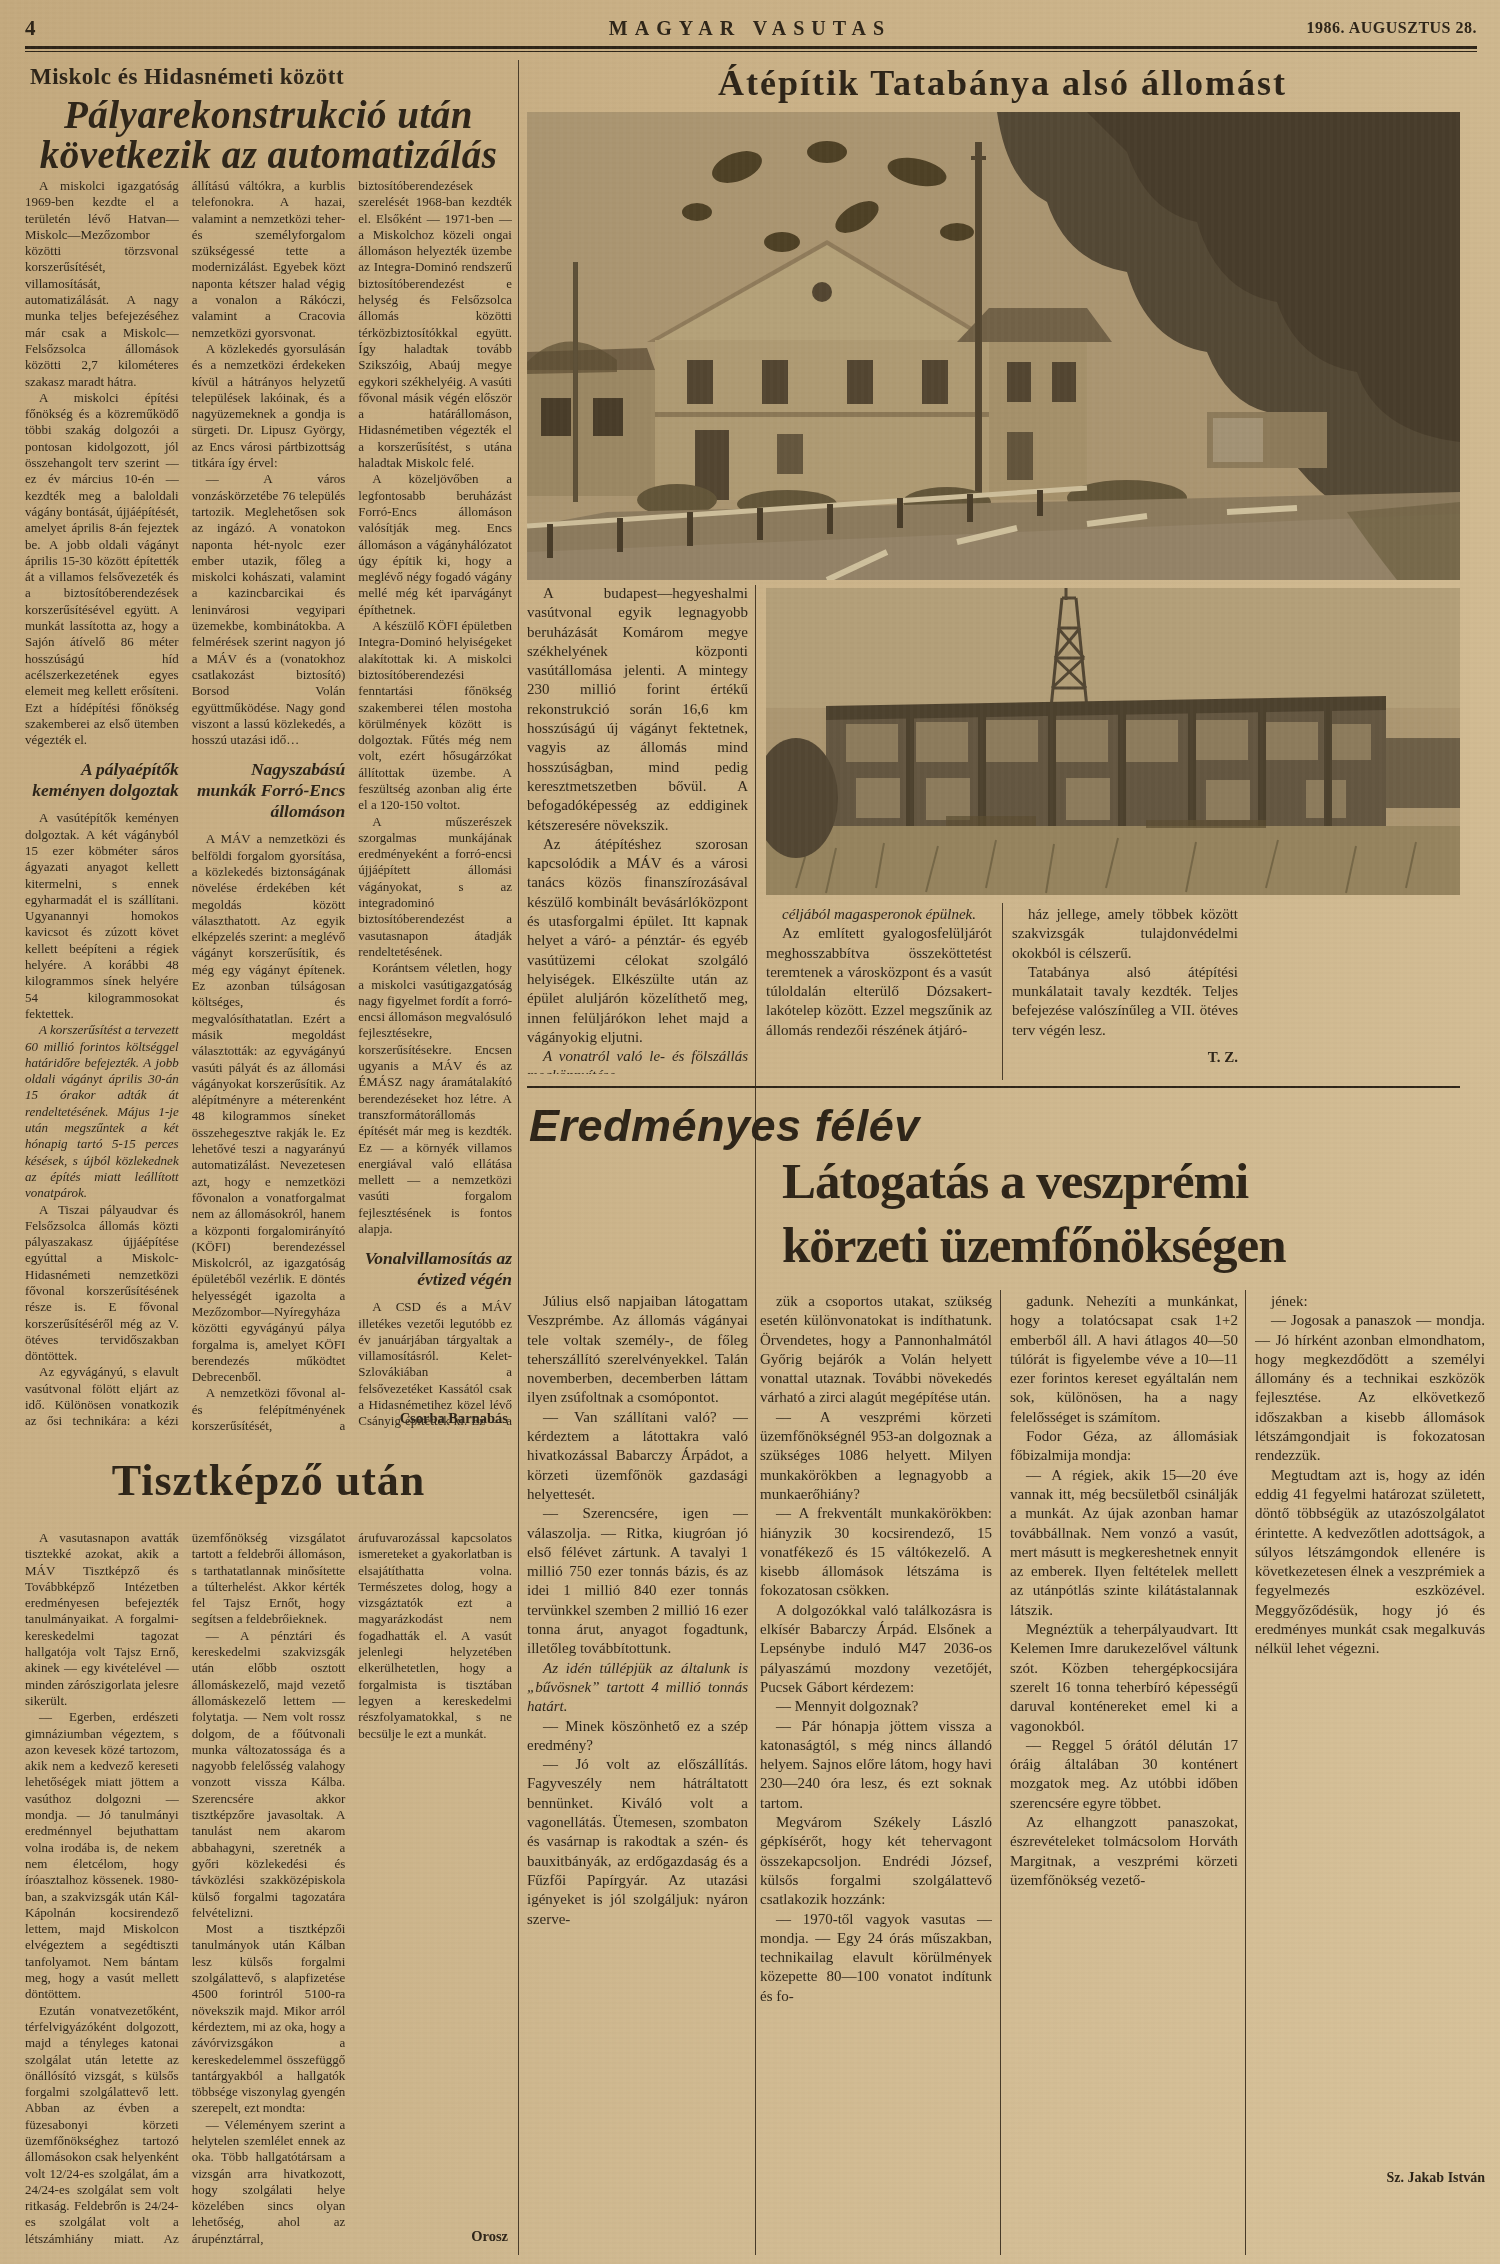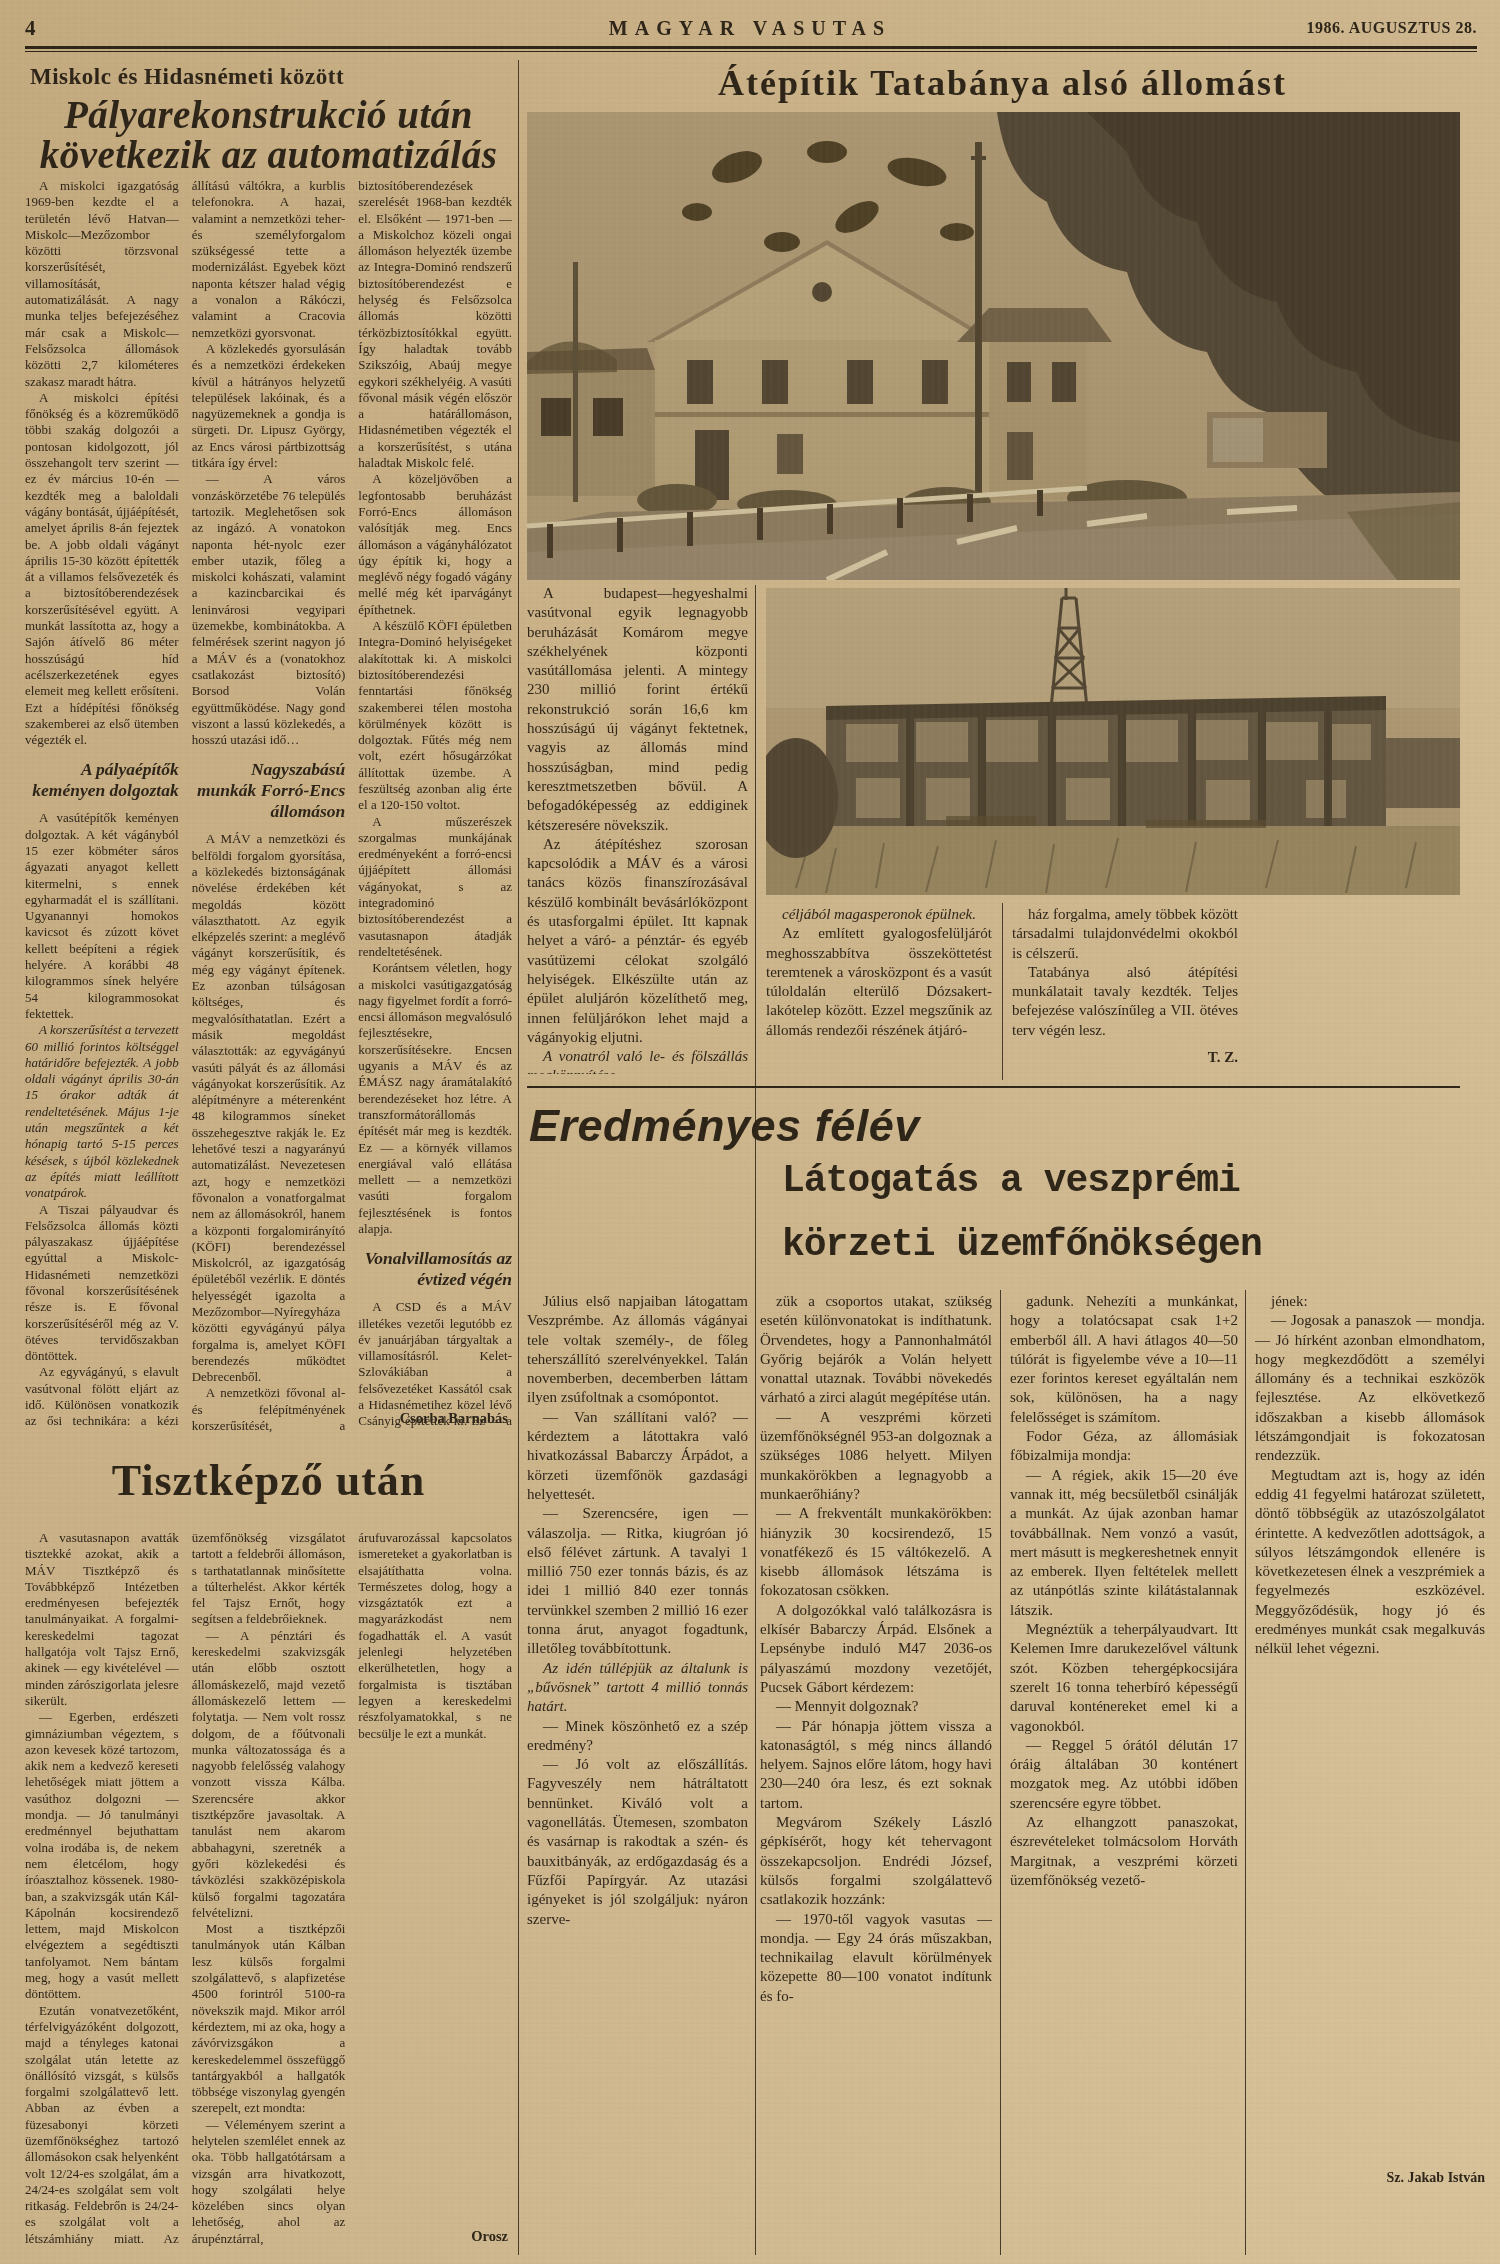--- a/index.html
+++ b/index.html
@@ -28,21 +28,21 @@
   p.b-pitalic{font-style:italic;}
   p.b-subhead{font-weight:bold;font-style:italic;font-size:17.5px;line-height:21px;
     text-align:right;text-indent:0;margin:11px 0 9px 0;}
   p.b-byline{font-weight:bold;text-align:right;text-indent:0;margin-top:8px;font-style:normal;}
   
   .kicker{font-size:23px;font-weight:bold;letter-spacing:.5px;}
   .mainhead{font-size:39px;line-height:41px;font-weight:bold;font-style:italic;text-align:center;letter-spacing:.5px;}
   .tatahead{font-size:36px;font-weight:bold;text-align:center;letter-spacing:2px;}
   .tiszthead{font-size:44px;font-weight:bold;text-align:center;letter-spacing:1px;}
   .script-kicker{font-family:"Liberation Sans",sans-serif;font-size:45px;font-weight:bold;font-style:italic;letter-spacing:.5px;}
-  .sanshead{font-family:Liberation Mono, monospace;font-size:38px;line-height:62px;font-weight:bold;letter-spacing:-1px;}
+  .sanshead{font-family:Liberation Serif, serif;font-size:51px;line-height:62px;font-weight:bold;letter-spacing:-1px;}
   .byline-abs{font-weight:bold;text-align:right;font-size:14.5px;}
   svg{display:block;}
 </style>
 </head>
 <body>
 
 <div id="page">
 
   <div class="abs pageno" style="left:25px;top:16px;">4</div>
   <div class="abs masthead" style="left:400px;top:17px;width:700px;">MAGYAR VASUTAS</div>
@@ -248,21 +248,21 @@
       <rect x="380" y="232" width="120" height="8" fill="#55492f" opacity=".7"></rect>
       <rect width="694" height="307" fill="#8a7450" opacity=".10"></rect>
     </svg>
   </div>
 
   <div class="abs colw" style="left:766px;top:905px;width:226px;height:175px;font-family:Liberation Serif, serif;">
       <p class="b-pitalic">céljából magasperonok épülnek.</p>
       <p class="b-para">Az említett gyalogosfelüljárót meghosszabbítva összeköttetést teremtenek a városközpont és a vasút túloldalán elterülő Dózsakert-lakótelep között. Ezzel megszűnik az állomás rendezői részének átjáró-</p>
     </div>
   <div class="abs colw" style="left:1012px;top:905px;width:226px;height:175px;">
-      <p class="b-para">ház forgalma, amely többek között társadalmi tulajdonvédelmi okokból is célszerű.</p>
+      <p class="b-para">ház jellege, amely többek között szakvizsgák tulajdonvédelmi okokból is célszerű.</p>
       <p class="b-para">Tatabánya alsó átépítési munkálatait tavaly kezdték. Teljes befejezése valószínűleg a VII. ötéves terv végén lesz.</p>
       <p class="b-byline">T. Z.</p>
     </div>
 
   <div class="abs hrule" style="left:527px;top:1086px;width:933px;"></div>
   <div class="abs script-kicker" style="left:529px;top:1100px;width:420px;">Eredményes félév</div>
   <div class="abs sanshead" style="left:782px;top:1150px;width:680px;">Látogatás a veszprémi</div>
   <div class="abs sanshead" style="left:782px;top:1214px;width:680px;">körzeti üzemfőnökségen</div>
 
   <div class="abs colw" style="left:527px;top:1292px;width:221px;height:963px;">

